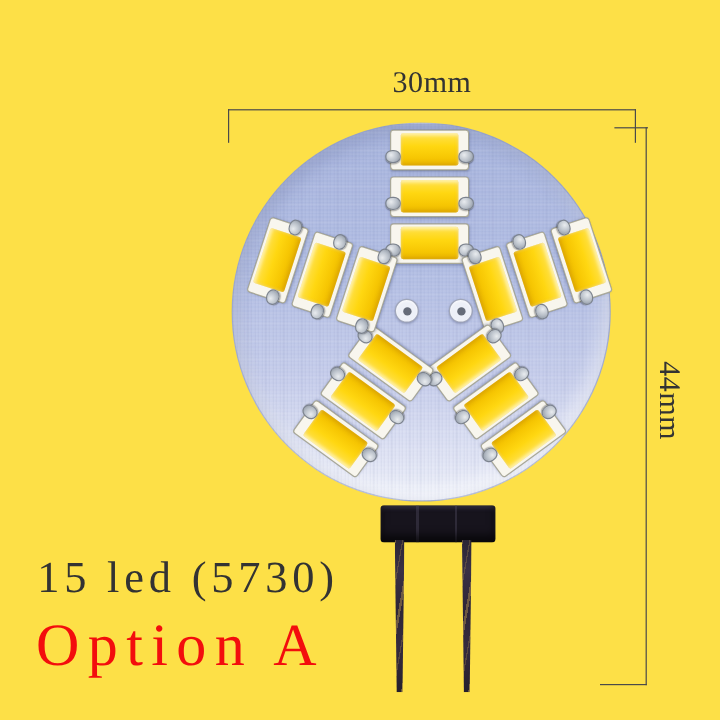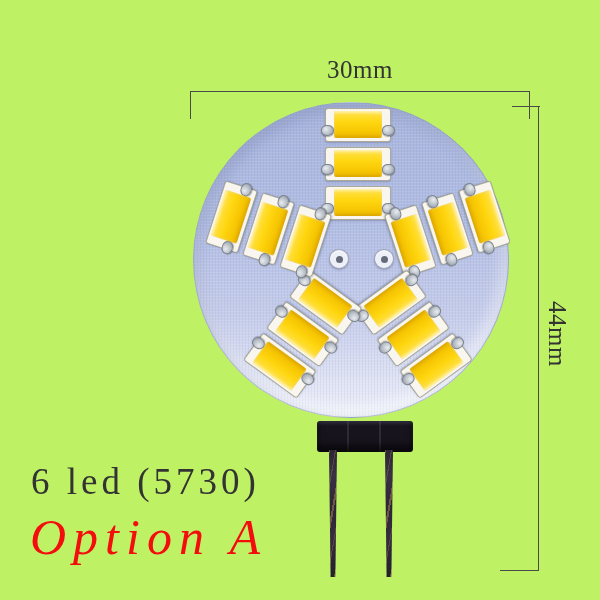--- a/index.html
+++ b/index.html
@@ -1,21 +1,21 @@
 <!DOCTYPE html>
 <html style="--pcb: #b0bce2; --led-yellow: #ffd90f; --led-package: #f8f6ee; --base-black: #17141d; --dimension-line: #4a4a4a; --text-dark: #333333; --option-red: #f30d0d;"><head>
 <meta charset="utf-8">
 <style>
   html,body{margin:0;padding:0;}
   :root{
     --dimension-line:#4a4a4a; --text-dark:#333333; --option-red:#f30d0d;
     --pcb:#b0bce2; --led-yellow:#ffd90f; --led-package:#f8f6ee; --base-black:#17141d;
   }
   #scene{
-    position:relative; width:600px; height:600px; background:#bef264; overflow:hidden;
+    position:relative; width:600px; height:600px; background:#fde047; overflow:hidden;
     font-family:"Liberation Serif","DejaVu Serif",serif;
   }
   
   .dl{position:absolute; background:var(--dimension-line);}
   #dim-top-line{left:190px; top:91px; width:340px; height:1.4px;}
   #dim-top-tick-l{left:190px; top:91px; width:1.4px; height:28px;}
   #dim-top-tick-r{left:528.6px; top:91px; width:1.4px; height:28px;}
   #dim-right-top-seg{left:512px; top:106px; width:28px; height:1.4px;}
   #dim-right-line{left:538px; top:106px; width:1.4px; height:465px;}
   #dim-right-bot-seg{left:500px; top:570px; width:39px; height:1.4px;}
@@ -84,21 +84,21 @@
         rgba(171,138,77,0.30) 7px 8px, transparent 8px 14px),
       linear-gradient(180deg,#2b2535 0%, #3a3145 20%, #2e2637 45%, #352b3e 70%, #251f2d 100%);
     clip-path:polygon(10% 0, 90% 0, 74% 100%, 26% 100%);
     border-radius:2px 2px 3px 3px;
   }
   #pin-left{left:328px;} #pin-right{left:384px;}
   
   .caption{position:absolute; white-space:nowrap; color:var(--text-dark);}
   #label-wattage{left:92px; top:404px; font-size:40px; letter-spacing:2px;}
   #label-led-spec{left:31px; top:460px; font-size:37px; letter-spacing:4px;}
-  #label-option{left:30px; top:508px; font-size:50px; letter-spacing:7px; color:var(--option-red);font-style:italic;}
+  #label-option{left:30px; top:508px; font-size:50px; letter-spacing:7px; color:var(--option-red);}
 </style>
 </head>
 <body>
 
 <div id="scene">
 
   <div class="dl" id="dim-top-line"></div>
   <div class="dl" id="dim-top-tick-l"></div>
   <div class="dl" id="dim-top-tick-r"></div>
   <div id="dim-width-label">30mm</div>
@@ -199,16 +199,16 @@
   <div class="hole" id="hole-left">
       <div class="hole-in"></div>
     </div>
   <div class="hole" id="hole-right">
       <div class="hole-in"></div>
     </div>
   <div id="base"></div>
   <div class="pin" id="pin-left"></div>
   <div class="pin" id="pin-right"></div>
 
-  <div class="caption" id="label-led-spec">6 led (5730)</div>
+  <div class="caption" id="label-led-spec">15 led (5730)</div>
   <div class="caption" id="label-option">Option A</div>
 
 </div>
 
 </body></html>

